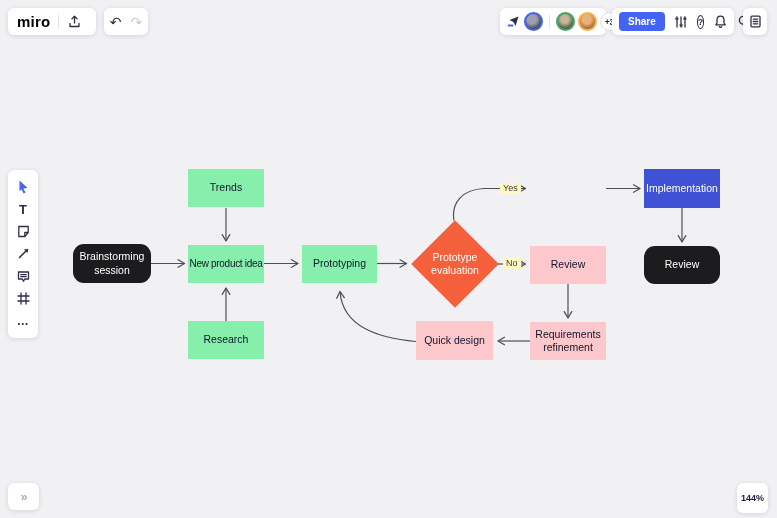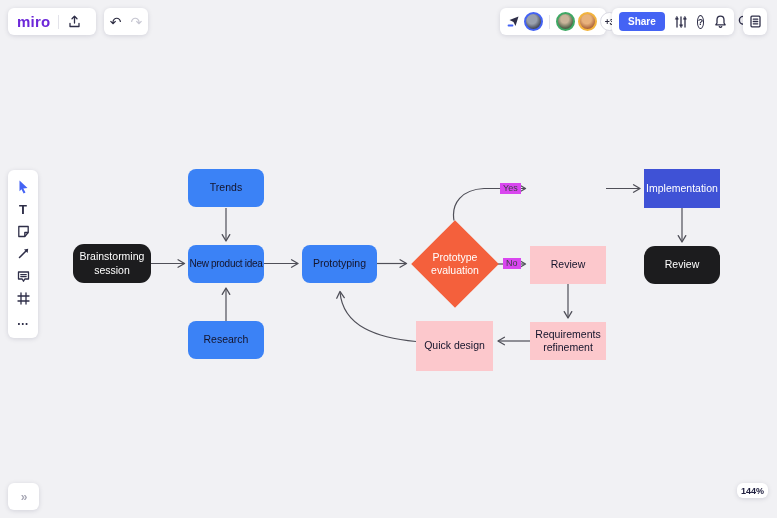--- a/index.html
+++ b/index.html
@@ -15,21 +15,21 @@
     position:absolute;
     background:#ffffff;
     border-radius:6px;
     box-shadow:0 1px 5px rgba(5,0,56,0.13);
     display:flex;
     align-items:center;
     z-index:10;
   }
   
   .tl-main { left:8px; top:8px; height:27px; width:88px; padding:0 9px; }
-  .logo { font-size:15px; font-weight:700; color:#6d28d9; letter-spacing:0.2px; }
+  .logo { font-size:15px; font-weight:700; color:#000000; letter-spacing:0.2px; }
   .vdiv { width:1px; height:14px; background:#e3e3ea; margin:0 8px; flex:none; }
   .tl-history { left:104px; top:8px; height:27px; width:44px; justify-content:center; gap:9px; }
   .hist-glyph { font-size:14px; line-height:1; cursor:pointer; }
   .undo { color:#2b2b40; }
   .redo { color:#c7c7d2; }
   
   .tr-collab { left:500px; top:8px; height:27px; width:106px; padding:0 6px; gap:3px; }
   .avatar { width:19px; height:19px; border-radius:50%; flex:none; }
   .ring-blue   { border:2px solid #4463F4; background:radial-gradient(circle at 40% 35%, #9aa0ad 0 35%, #4a4f5c 70%); }
   .ring-green  { border:2px solid #3FA864; background:radial-gradient(circle at 45% 35%, #c9b49a 0 30%, #52624a 70%); }
@@ -56,47 +56,47 @@
   .toolbar {
     left:8px; top:170px; width:30px; height:168px;
     flex-direction:column; justify-content:space-between; padding:7px 0;
   }
   .tool-btn { width:20px; height:20px; display:flex; align-items:center; justify-content:center; cursor:pointer; }
   .t-glyph { font-size:13px; font-weight:700; color:#2e2e48; line-height:1; }
   .t-more { font-size:12px; font-weight:700; color:#2e2e48; letter-spacing:0.5px; line-height:0.4; }
   
   .bl-expand { left:8px; top:483px; width:31px; height:27px; justify-content:center; cursor:pointer; }
   .chevrons { color:#a9a9b6; font-size:12px; font-weight:700; letter-spacing:-1px; }
-  .br-zoom { left:737px; top:483px; width:31px; height:15px; justify-content:center; }
+  .br-zoom { left:737px; top:483px; width:31px; height:30px; justify-content:center; }
   .zoom-text { font-size:9px; font-weight:700; color:#202040; }
   
   .canvas { position:absolute; inset:0; z-index:1; }
   #connectors { position:absolute; inset:0; z-index:1; }
   .node {
     position:absolute; z-index:2;
     display:flex; align-items:center; justify-content:center;
     text-align:center; font-size:10.5px; line-height:1.25;
     padding:2px; cursor:pointer;
   }
-  .n-yellow { background:#3b82f6; color:#14142b;border-radius:8px; }
+  .n-yellow { background:#86efac; color:#14142b; }
   .n-pink   { background:#FCC8CC; color:#14142b; }
   .n-blue   { background:#3F52D6; color:#ffffff; }
   .n-black  { background:#1C1C1E; color:#ffffff; border-radius:11px; }
   .nowrapped { white-space:nowrap; font-size:10px; letter-spacing:-0.3px; }
   .diamond-wrap { position:absolute; z-index:2; cursor:pointer; }
   .diamond-shape {
     position:absolute; left:13px; top:13px; width:62px; height:62px;
     background:#F4603C; transform:rotate(45deg);
   }
   .diamond-label {
     position:absolute; inset:0; display:flex; align-items:center; justify-content:center;
     text-align:center; color:#fff; font-size:10.5px; line-height:1.25;
   }
   .edge-label {
-    position:absolute; z-index:3; background:#d946ef;
+    position:absolute; z-index:3; background:#fef9c3;
     font-size:9px; color:#3f3f49; padding:0 3px; line-height:11px;
   }
 </style>
 </head>
 <body>
 
 <div class="canvas">
 
   <svg id="connectors" width="777" height="518" viewBox="0 0 777 518">
     <defs>
@@ -149,21 +149,21 @@
   </div>
   <div class="node n-black" style="left:644px; top:246px; width:76px; height:38px;">
     <span>Review</span>
   </div>
   <div class="node n-pink" style="left:530px; top:246px; width:76px; height:38px;">
     <span>Review</span>
   </div>
   <div class="node n-pink" style="left:530px; top:322px; width:76px; height:38px;">
     <span>Requirements refinement</span>
   </div>
-  <div class="node n-pink" style="left:416px; top:321px; width:77px; height:50px;">
+  <div class="node n-pink" style="left:416px; top:321px; width:77px; height:39px;">
     <span>Quick design</span>
   </div>
 </div>
 
 <div class="card tl-main">
   <span class="logo">miro</span>
   <span class="vdiv"></span>
   <span class="icon-btn">
     <svg width="15" height="15" viewBox="0 0 15 15">
       <g fill="none" stroke="#2e2e48" stroke-width="1.3" stroke-linecap="round" stroke-linejoin="round">

